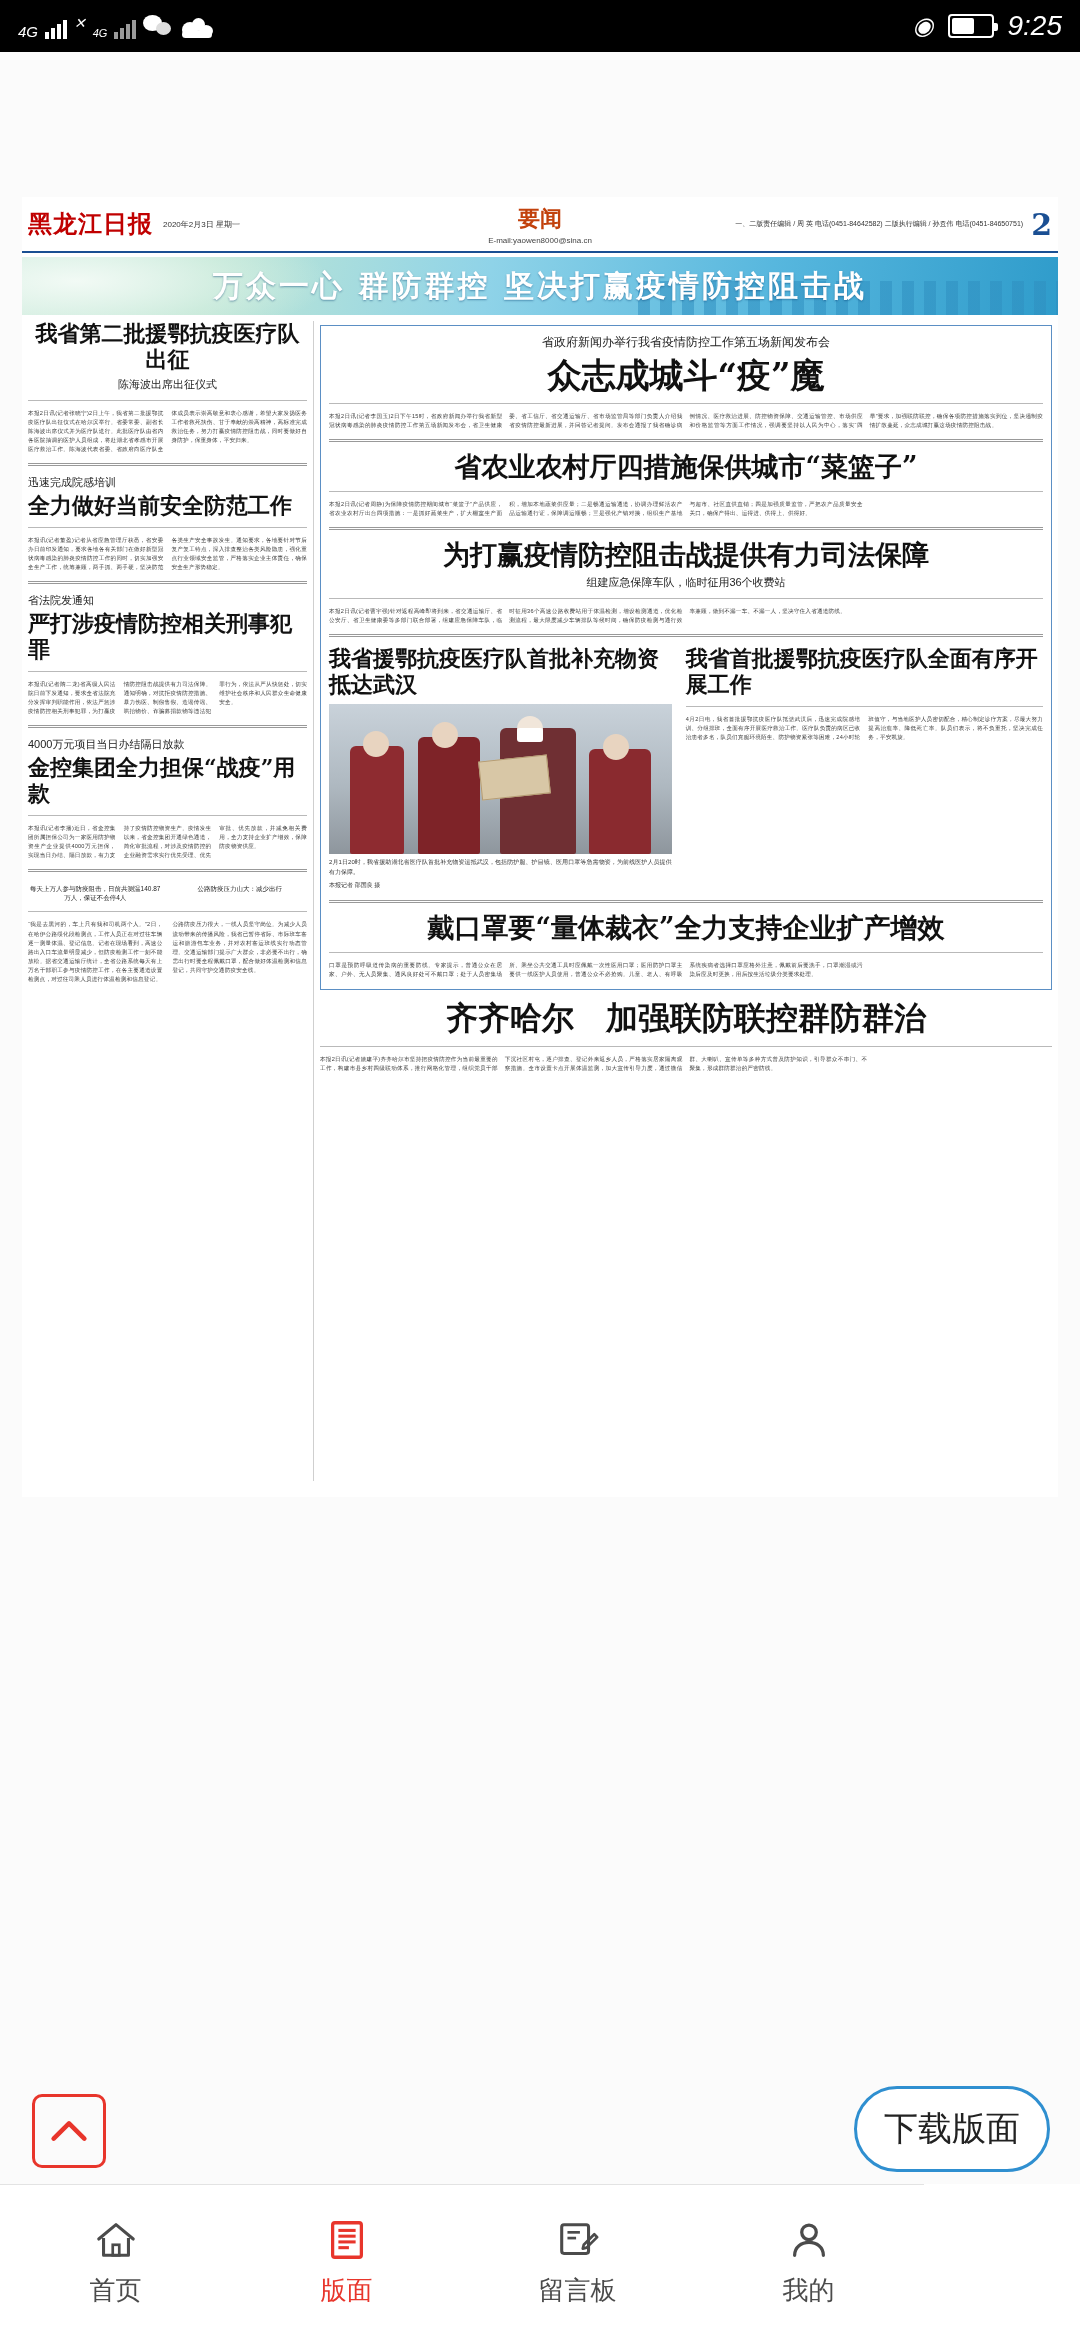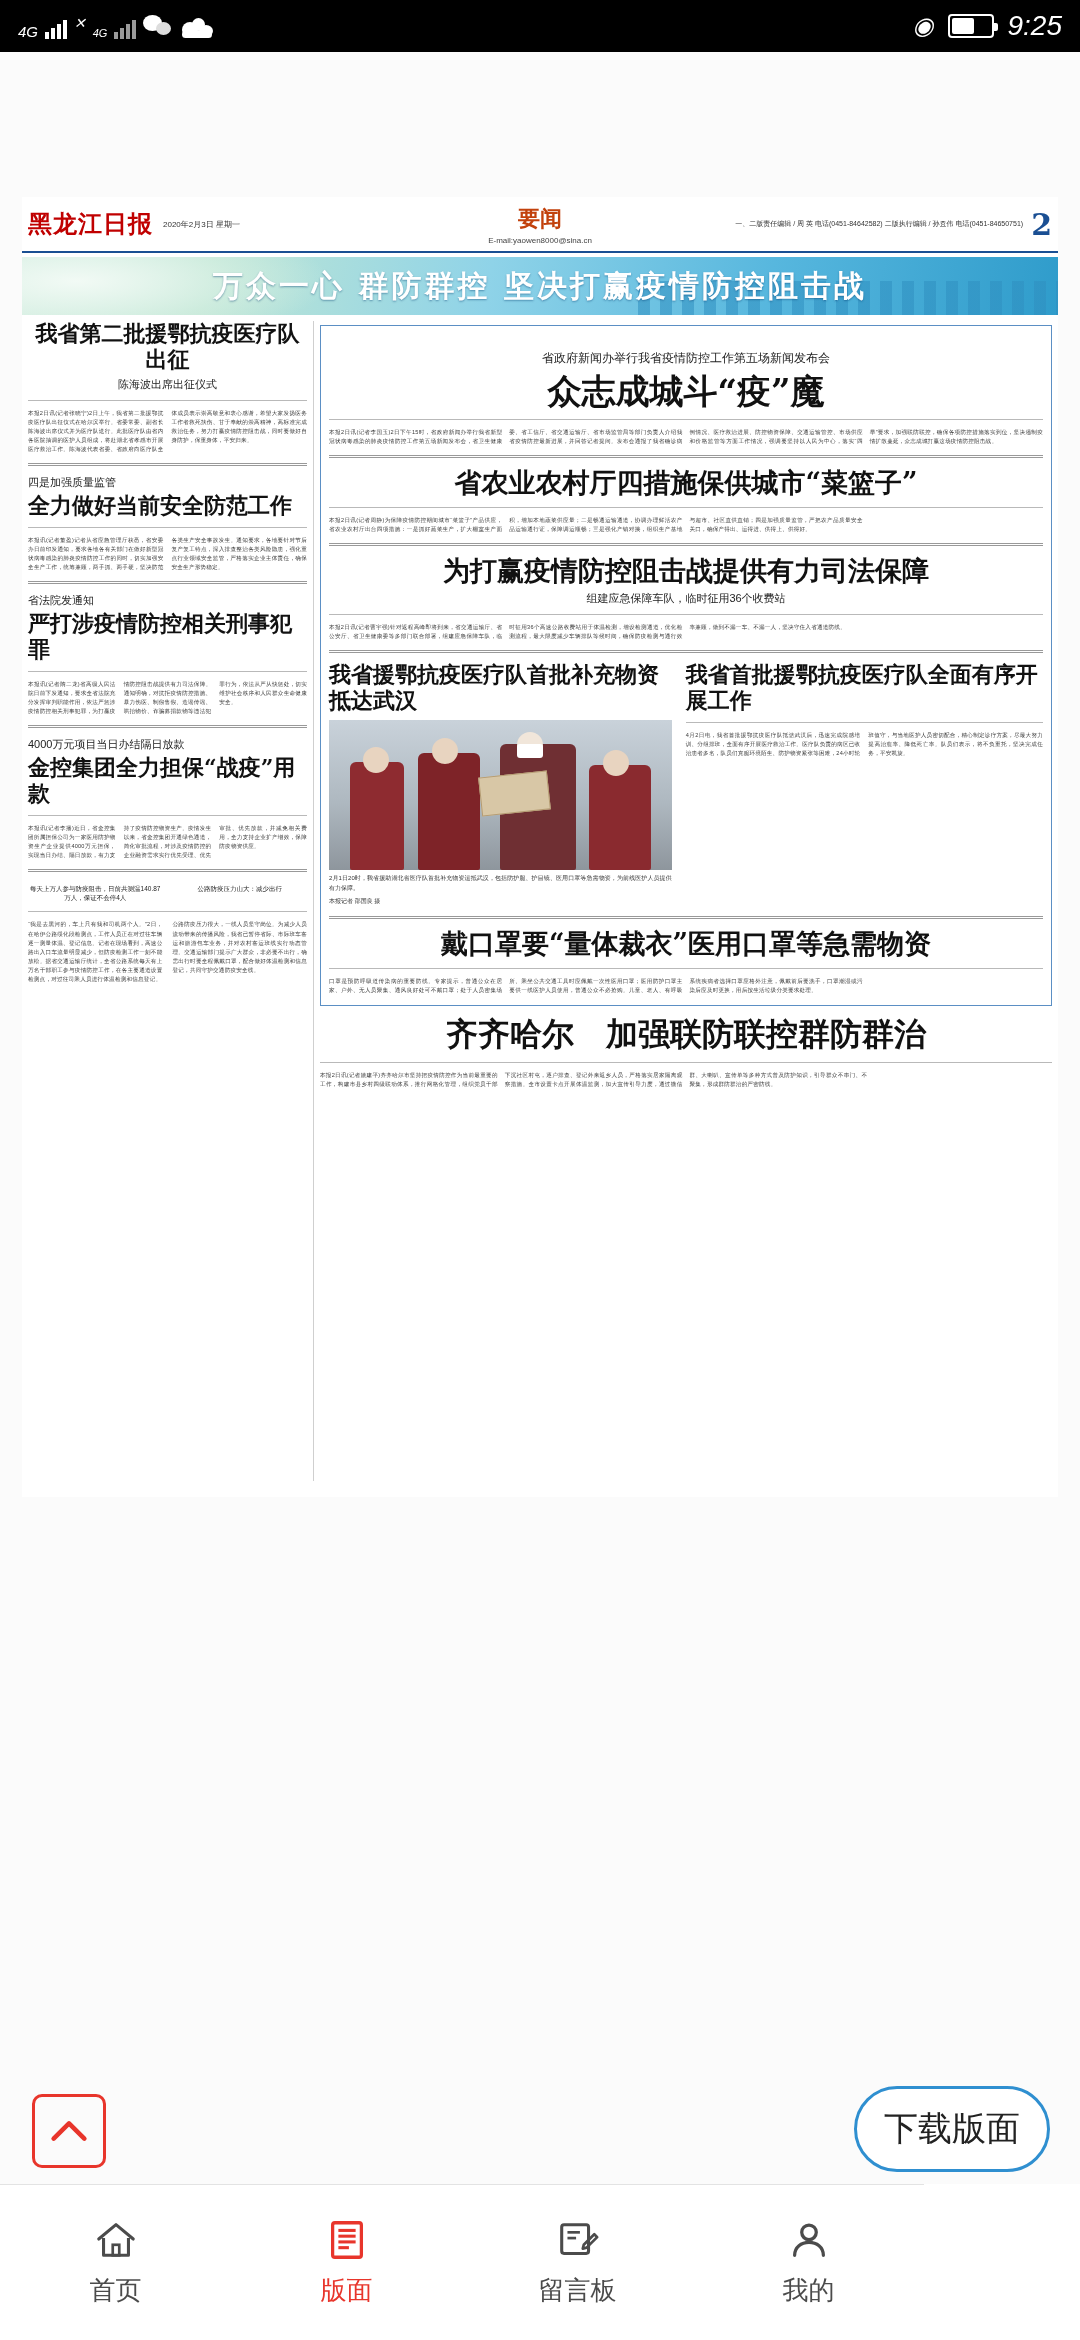--- a/index.html
+++ b/index.html
@@ -298,21 +298,21 @@
         <div>
           <div class="hl hl-l" style="text-align:center">我省第二批援鄂抗疫医疗队出征</div>
           <div class="sub">陈海波出席出征仪式</div>
           <div class="rule"></div>
           <div class="tx cols2">本报2日讯(记者张晓宁)2日上午，我省第二批援鄂抗疫医疗队出征仪式在哈尔滨举行。省委常委、副省长陈海波出席仪式并为医疗队送行。此批医疗队由省内各医院抽调的医护人员组成，将赴湖北省孝感市开展医疗救治工作。陈海波代表省委、省政府向医疗队全体成员表示崇高敬意和衷心感谢，希望大家发扬医务工作者救死扶伤、甘于奉献的崇高精神，高标准完成救治任务，努力打赢疫情防控阻击战，同时要做好自身防护，保重身体，平安归来。</div>
         </div>
 
         <div class="rule-d"></div>
 
         <div>
-          <div class="kicker">四是加强质量监管</div>
+          <div class="kicker">迅速完成院感培训</div>
           <div class="hl hl-l">全力做好当前安全防范工作</div>
           <div class="rule"></div>
           <div class="tx cols2">本报讯(记者董盈)记者从省应急管理厅获悉，省安委办日前印发通知，要求各地各有关部门在做好新型冠状病毒感染的肺炎疫情防控工作的同时，切实加强安全生产工作，统筹兼顾，两手抓、两手硬，坚决防范各类生产安全事故发生。通知要求，各地要针对节后复产复工特点，深入排查整治各类风险隐患，强化重点行业领域安全监管，严格落实企业主体责任，确保安全生产形势稳定。</div>
         </div>
 
         <div class="rule-d"></div>
 
         <div>
           <div class="kicker">省法院发通知</div>
           <div class="hl hl-l">严打涉疫情防控相关刑事犯罪</div>
@@ -341,21 +341,21 @@
             <div class="tx">“我是去黑河的，车上只有我和司机两个人。”2日，在哈伊公路绥化段检测点，工作人员正在对过往车辆逐一测量体温、登记信息。记者在现场看到，高速公路出入口车流量明显减少，但防疫检测工作一刻不能放松。据省交通运输厅统计，全省公路系统每天有上万名干部职工参与疫情防控工作，在各主要通道设置检测点，对过往司乘人员进行体温检测和信息登记。</div>
             <div class="tx">公路防疫压力很大，一线人员坚守岗位。为减少人员流动带来的传播风险，我省已暂停省际、市际班车客运和旅游包车业务，并对农村客运班线实行动态管理。交通运输部门提示广大群众，非必要不出行，确需出行时要全程佩戴口罩，配合做好体温检测和信息登记，共同守护交通防疫安全线。</div>
           </div>
         </div>
 
       </div>
 
       <div class="col col-mid">
 
         <div class="boxed">
-          <div class="sub" style="font-size:12px;margin:16px 0 4px">省政府新闻办举行我省疫情防控工作第五场新闻发布会</div>
+          <div class="sub" style="font-size:12px;margin:0 0 4px">省政府新闻办举行我省疫情防控工作第五场新闻发布会</div>
           <div class="hl hl-xl" style="font-size:34px">众志成城斗“疫”魔</div>
           <div class="rule"></div>
           <div class="tx cols4">本报2日讯(记者李国玉)2日下午15时，省政府新闻办举行我省新型冠状病毒感染的肺炎疫情防控工作第五场新闻发布会，省卫生健康委、省工信厅、省交通运输厅、省市场监管局等部门负责人介绍我省疫情防控最新进展，并回答记者提问。发布会通报了我省确诊病例情况、医疗救治进展、防控物资保障、交通运输管控、市场供应和价格监管等方面工作情况，强调要坚持以人民为中心，落实“四早”要求，加强联防联控，确保各项防控措施落实到位，坚决遏制疫情扩散蔓延，众志成城打赢这场疫情防控阻击战。</div>
 
           <div class="rule-d"></div>
 
           <div>
             <div class="hl hl-xl">省农业农村厅四措施保供城市“菜篮子”</div>
             <div class="rule"></div>
             <div class="tx cols4">本报2日讯(记者周静)为保障疫情防控期间城市“菜篮子”产品供应，省农业农村厅出台四项措施：一是抓好蔬菜生产，扩大棚室生产面积，增加本地蔬菜供应量；二是畅通运输通道，协调办理鲜活农产品运输通行证，保障调运顺畅；三是强化产销对接，组织生产基地与超市、社区直供直销；四是加强质量监管，严把农产品质量安全关口，确保产得出、运得进、供得上、供得好。</div>
@@ -393,21 +393,21 @@
             <div style="flex:1">
               <div class="hl hl-l">我省首批援鄂抗疫医疗队全面有序开展工作</div>
               <div class="rule"></div>
               <div class="tx cols2">4月2日电，我省首批援鄂抗疫医疗队抵达武汉后，迅速完成院感培训、分组排班，全面有序开展医疗救治工作。医疗队负责的病区已收治患者多名，队员们克服环境陌生、防护物资紧张等困难，24小时轮班值守，与当地医护人员密切配合，精心制定诊疗方案，尽最大努力提高治愈率、降低死亡率。队员们表示，将不负重托，坚决完成任务，平安凯旋。</div>
             </div>
           </div>
 
           <div class="rule-d"></div>
 
           <div>
-            <div class="hl hl-xl">戴口罩要“量体裁衣”医用口罩等急需物资</div>
+            <div class="hl hl-xl">戴口罩要“量体裁衣”全力支持企业扩产增效</div>
             <div class="rule"></div>
             <div class="tx cols4">口罩是预防呼吸道传染病的重要防线。专家提示，普通公众在居家、户外、无人员聚集、通风良好处可不戴口罩；处于人员密集场所、乘坐公共交通工具时应佩戴一次性医用口罩；医用防护口罩主要供一线医护人员使用，普通公众不必抢购。儿童、老人、有呼吸系统疾病者选择口罩应格外注意，佩戴前后要洗手，口罩潮湿或污染后应及时更换，用后按生活垃圾分类要求处理。</div>
           </div>
         </div>
 
         <div style="margin-top:10px">
           <div class="hl hl-xl" style="font-size:32px">齐齐哈尔　加强联防联控群防群治</div>
           <div class="rule"></div>
           <div class="tx cols4">本报2日讯(记者姚建平)齐齐哈尔市坚持把疫情防控作为当前最重要的工作，构建市县乡村四级联动体系，推行网格化管理，组织党员干部下沉社区村屯，逐户排查、登记外来返乡人员，严格落实居家隔离观察措施。全市设置卡点开展体温监测，加大宣传引导力度，通过微信群、大喇叭、宣传单等多种方式普及防护知识，引导群众不串门、不聚集，形成群防群治的严密防线。</div>
         </div>

